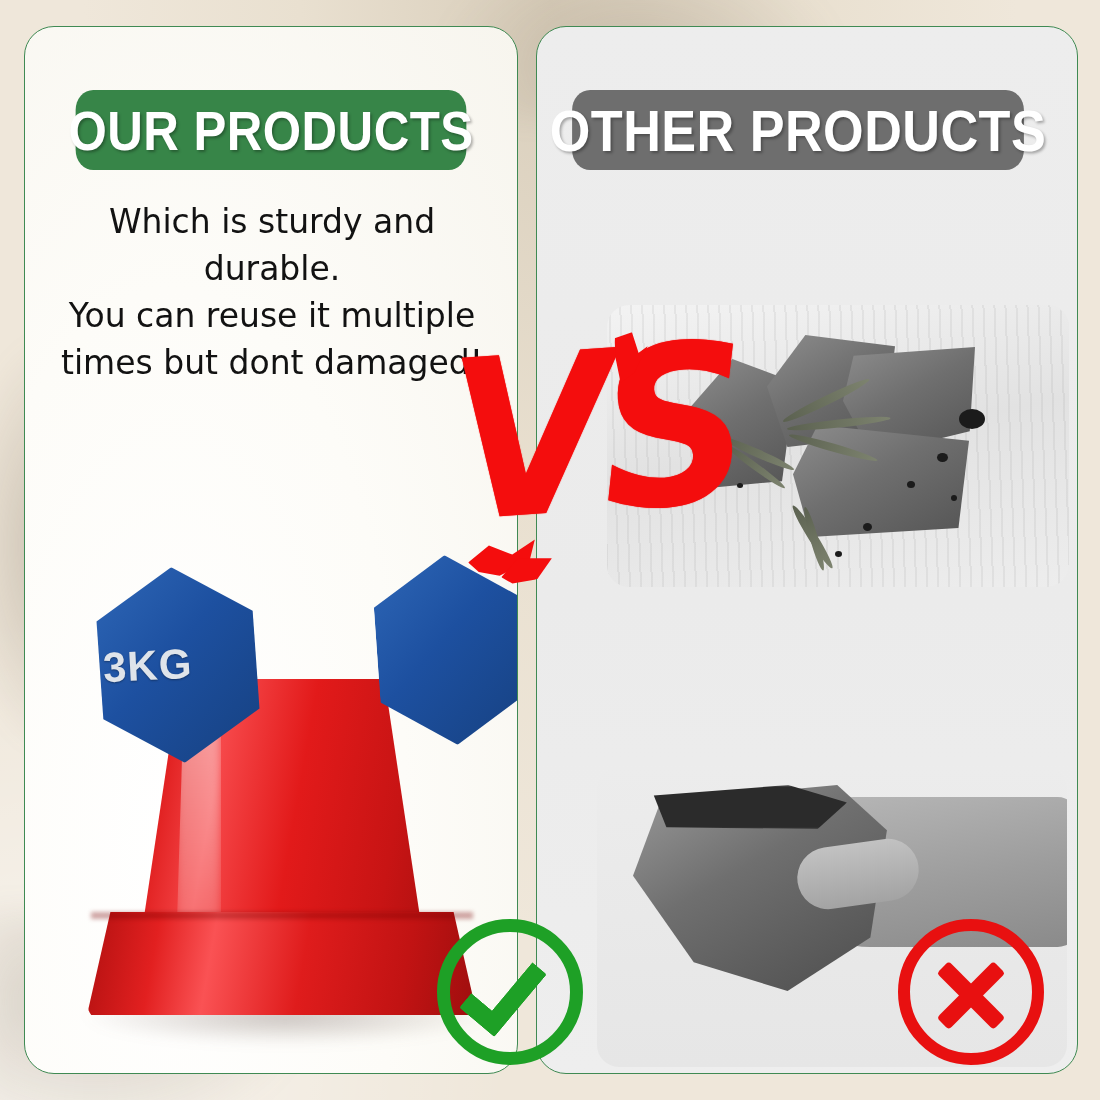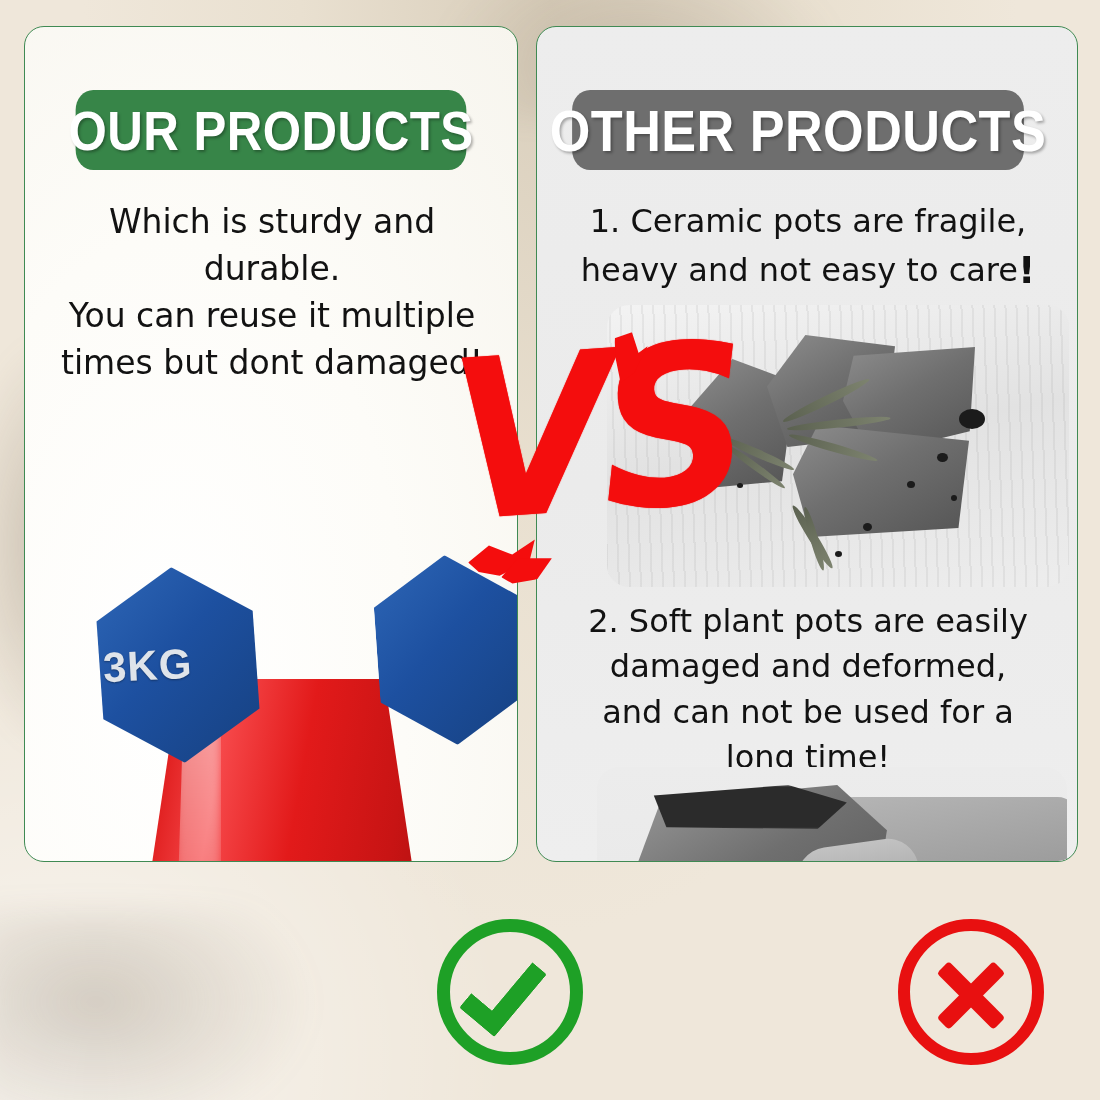--- a/index.html
+++ b/index.html
@@ -31,23 +31,23 @@
   }
   #bg-shadow-top {
     position:absolute; right:250px; top:-60px; width:420px; height:180px;
     background:radial-gradient(ellipse at 50% 70%, rgba(120,105,85,0.22) 0%, rgba(120,105,85,0) 70%);
     filter:blur(12px);
   }
 
   
   .panel {
     position:absolute;
-    top:26px; height:836px;
+    top:26px; height:1048px;
     border:1.6px solid #3f8a53;
-    border-radius:20px;
+    border-radius:30px;
     overflow:hidden;
   }
   #panel-ours {
     left:24px; width:494px;
     background:
       radial-gradient(ellipse at 30% 78%, #ffffff 0%, #fdfcf8 48%, #f7f5ee 100%);
   }
   #panel-others {
     left:536px; width:542px;
     background:
@@ -329,22 +329,20 @@
     <div id="dumbbell-label">3KG</div>
   </div>
 </div>
 
 <div class="panel" id="panel-others">
 
   <div class="badge" id="badge-others">
     <span>OTHER PRODUCTS</span>
   </div>
 
-  <div class="copy" id="copy-others-1"><span>1. Ceramic pots are fragile,
-heavy and not easy to care</span><span class="bang">!</span></div>
 
   <div class="photo-frame" id="photo-broken">
     <div id="soil-pile"></div>
     <div class="shard" id="shard-a"></div>
     <div class="shard" id="shard-b"></div>
     <div class="shard" id="shard-c"></div>
     <div class="shard" id="shard-d"></div>
     <div class="leaf" style="left:176px;top:112px;width:96px;height:9px;transform:rotate(-26deg);"></div>
     <div class="leaf" style="left:180px;top:120px;width:104px;height:8px;transform:rotate(-6deg);"></div>
     <div class="leaf" style="left:182px;top:126px;width:92px;height:8px;transform:rotate(16deg);"></div>
@@ -354,24 +352,20 @@
     <div class="leaf" style="left:198px;top:198px;width:66px;height:8px;transform:rotate(74deg);"></div>
     <div class="soil-dot" style="left:352px;top:104px;width:26px;height:20px;"></div>
     <div class="soil-dot" style="left:330px;top:148px;width:11px;height:9px;"></div>
     <div class="soil-dot" style="left:300px;top:176px;width:8px;height:7px;"></div>
     <div class="soil-dot" style="left:256px;top:218px;width:9px;height:8px;"></div>
     <div class="soil-dot" style="left:228px;top:246px;width:7px;height:6px;"></div>
     <div class="soil-dot" style="left:344px;top:190px;width:6px;height:6px;"></div>
     <div class="soil-dot" style="left:130px;top:178px;width:6px;height:5px;"></div>
   </div>
 
-  <div class="copy" id="copy-others-2">2. Soft plant pots are easily
-damaged and deformed,
-and can not be used for a
-long time!</div>
 
   <div class="photo-frame" id="photo-soft">
     <div id="hand"></div>
     <div id="soft-pot"></div>
     <div id="soft-pot-dark"></div>
     <div id="thumb"></div>
   </div>
 </div>
 
 <div id="vs-mark">VS</div>

